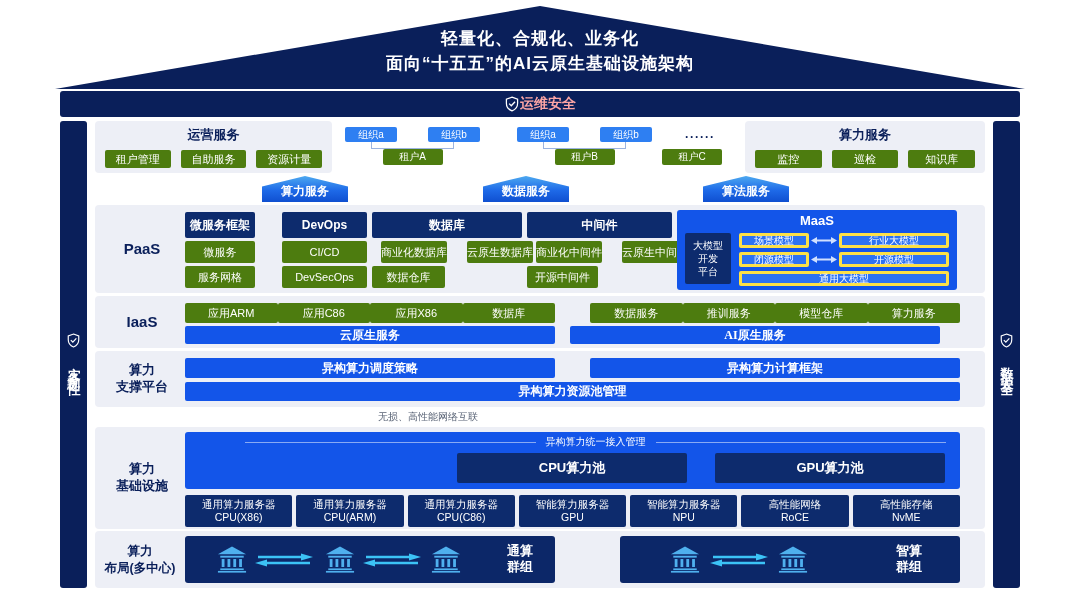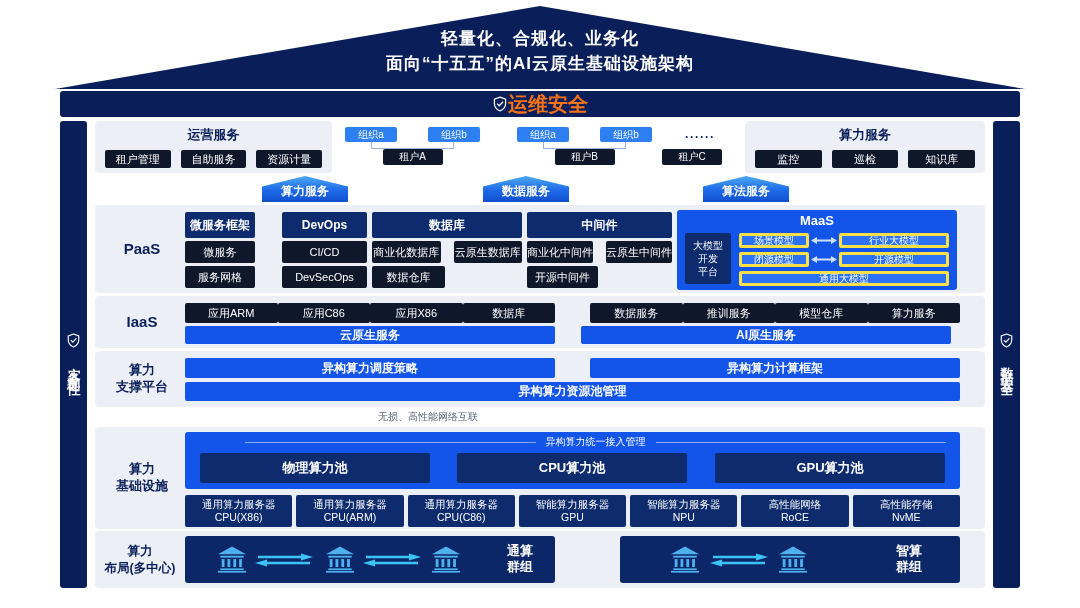--- a/index.html
+++ b/index.html
@@ -9,32 +9,32 @@
 
   
   .roof { position:absolute; left:55px; top:6px; width:970px; height:83px; background:#0a1f5a;
           clip-path:polygon(50% 0, 100% 100%, 0 100%); }
   .roof-text { position:absolute; left:0; right:0; top:22px; text-align:center; color:#fff; font-weight:bold; }
   .roof-line { font-size:17px; line-height:22px; letter-spacing:1px; }
   .roof-line + .roof-line { margin-top:3px; }
 
   
   .topbar { position:absolute; left:60px; top:91px; width:960px; height:26px; background:#0a1f5a; border-radius:3px;
-            display:flex; align-items:center; justify-content:center; color:#f97316; font-size:20px; font-weight:bold; }
+            display:flex; align-items:center; justify-content:center; color:#fca5a5; font-size:14px; font-weight:bold; }
 
   
   .side { position:absolute; top:121px; width:27px; height:467px; background:#0a1f5a; border-radius:3px;
           display:flex; flex-direction:column; align-items:center; justify-content:center; gap:9px; color:#fff; }
   .side-left { left:60px; } .side-right { left:993px; }
   .vtext { writing-mode:vertical-rl; text-orientation:upright; font-size:13px; font-weight:bold; letter-spacing:5px; }
 
   .main { position:absolute; left:95px; top:121px; width:890px; height:467px; }
   .panel { position:absolute; background:#edeff6; border-radius:4px; }
 
-  .chip { background:#0f172a; color:#fff; font-size:11px; display:flex; align-items:center; justify-content:center;
+  .chip { background:#4d7c0f; color:#fff; font-size:11px; display:flex; align-items:center; justify-content:center;
           border-radius:2px; white-space:nowrap; }
 
   
   .panel-title { padding-top:5px; text-align:center; font-size:13px; font-weight:bold; color:#0a1f5a; }
   .svc-chips { display:flex; gap:10px; margin-top:6px; padding:0 10px; }
   .svc-chips .chip { flex:1; height:18px; }
   .tenant-area { position:absolute; left:245px; top:0; width:400px; height:52px; }
   .tgroup { position:absolute; top:6px; width:135px; }
   .torgs { display:flex; justify-content:space-between; }
   .chip.org { width:52px; height:15px; font-size:10px; background:#2e7ff2; }
@@ -53,21 +53,21 @@
   .col-label { position:absolute; left:14px; top:0; bottom:0; width:66px; display:flex; flex-direction:column;
                align-items:center; justify-content:center; color:#0a1f5a; font-weight:bold; font-size:15px;
                line-height:1.3; text-align:center; }
   .col-label.small { font-size:13px; }
 
   
   .pblock { position:absolute; top:7px; display:flex; flex-direction:column; gap:3px; }
   .phdr { height:26px; background:#0d2b6d; color:#fff; font-weight:bold; font-size:12px;
           display:flex; align-items:center; justify-content:center; border-radius:2px; }
   .pblock .chip { height:22px; }
-  .prow { display:flex; gap:13px; } .prow .chip { flex:1; }
+  .prow { display:flex; gap:20px;margin-left:9px; } .prow .chip { flex:1; }
   .maas { position:absolute; left:582px; top:5px; width:280px; height:80px; background:#1355e9; border-radius:3px; }
   .maas-title { text-align:center; color:#fff; font-weight:bold; font-size:13px; padding-top:3px; }
   .maas-platform { position:absolute; left:8px; top:23px; width:46px; height:51px; background:#0d2b6d; border-radius:2px;
                    color:#fff; font-size:10px; display:flex; flex-direction:column; align-items:center; justify-content:center; line-height:1.3; }
   .mchip { position:absolute; background:#2d72f2; border:3px solid #fde047; color:#fff; font-size:10px;
            display:flex; align-items:center; justify-content:center; border-radius:2px; height:15px; }
   .marrow { position:absolute; width:26px; height:11px; }
 
   
   .irow { position:absolute; top:7px; width:370px; display:flex; }
@@ -242,21 +242,21 @@
         <span class="chip">应用X86</span>
         <span class="chip">数据库</span>
       </div>
       <div class="ibar" style="left:90px; top:30px; width:370px;">云原生服务</div>
       <div class="irow" style="left:495px;">
         <span class="chip">数据服务</span>
         <span class="chip">推训服务</span>
         <span class="chip">模型仓库</span>
         <span class="chip">算力服务</span>
       </div>
-      <div class="ibar" style="left:486px; top:30px; width:370px;">AI原生服务</div>
+      <div class="ibar" style="left:475px; top:30px; width:370px;font-family:Liberation Serif, serif;">AI原生服务</div>
     </div>
 
     <div class="panel" style="left:0; top:230px; width:890px; height:56px;">
       <div class="col-label small">
         <span>算力</span>
         <span>支撑平台</span>
       </div>
       <div class="ibar" style="left:90px; top:7px; width:370px; height:20px;">异构算力调度策略</div>
       <div class="ibar" style="left:495px; top:7px; width:370px; height:20px;">异构算力计算框架</div>
       <div class="ibar" style="left:90px; top:31px; width:775px; height:19px;">异构算力资源池管理</div>
@@ -268,21 +268,20 @@
       <div class="col-label small">
         <span>算力</span>
         <span>基础设施</span>
       </div>
       <div class="access">
         <div class="access-hdr">
           <span class="hline"></span>
           <span>异构算力统一接入管理</span>
           <span class="hline"></span>
         </div>
-        <div class="pool" style="left:15px;">物理算力池</div>
         <div class="pool" style="left:272px;">CPU算力池</div>
         <div class="pool" style="left:530px;">GPU算力池</div>
       </div>
       <div class="servers">
         <div class="server">
           <span>通用算力服务器</span>
             <span>CPU(X86)</span>
         </div>
         <div class="server">
           <span>通用算力服务器</span>

